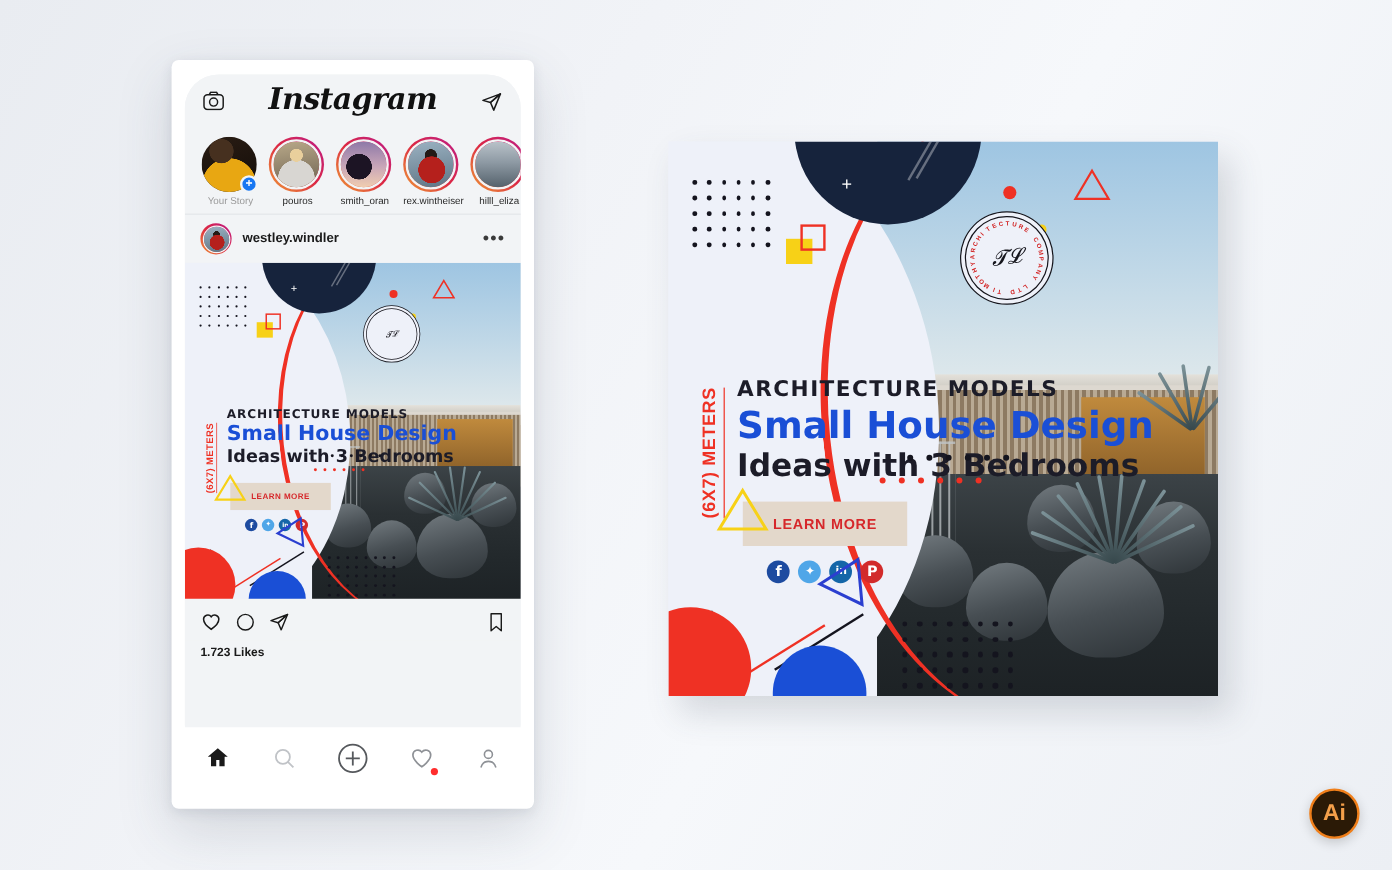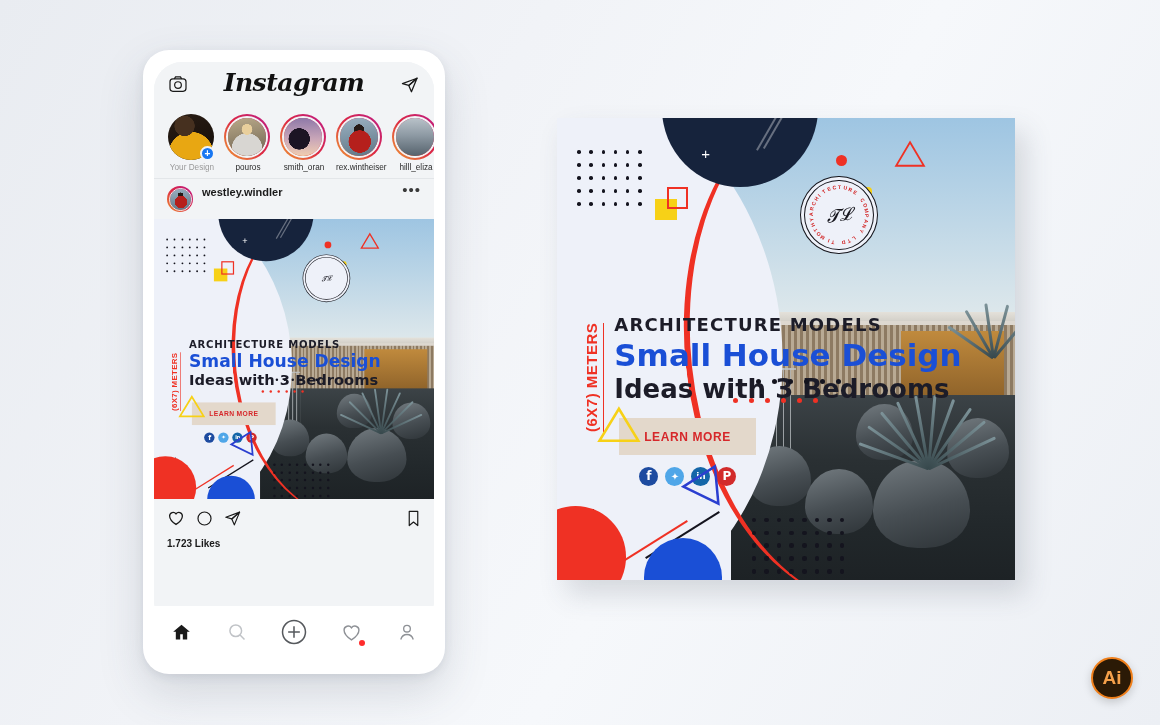--- a/index.html
+++ b/index.html
@@ -11,21 +11,21 @@
   body {
     background: linear-gradient(120deg,#e9ecf1 0%,#f1f3f7 35%,#f6f8fb 60%,#eceff4 100%);
     position: relative;
   }
 
   
   .phone {
     position: absolute; left: 143px; top: 50px;
     width: 302px; height: 624px;
     background: #ffffff;
-    border-radius: 26px;
+    border-radius: 6px;
     box-shadow: 0 18px 45px rgba(60,70,90,0.17), 0 3px 10px rgba(60,70,90,0.10);
   }
   .phone-screen {
     position: absolute; left: 11px; top: 12px;
     width: 280px; height: 552px;
     background: #f2f4f6;
     border-radius: 28px 28px 10px 10px;
     overflow: hidden;
   }
 
@@ -93,21 +93,21 @@
     color: #fff; font-size: 10px; line-height: 11px; text-align: center; font-weight: 700;
   }
   .story-name {
     font-size: 8.2px; color: #2b2b2b; margin-top: 3px;
     white-space: nowrap; overflow: visible;
   }
   .story-name.muted { color: #9a9a9a; }
 
   
   .post-head {
-    display: flex; align-items: flex-start; gap: 9px;
+    display: flex; align-items: center; gap: 9px;
     padding: 7px 13px; background: #f2f4f6;
     border-top: 1px solid #e3e6e9;
   }
   .post-av {
     width: 26px; height: 26px; border-radius: 50%; padding: 1.5px;
     background: linear-gradient(45deg,#f09433,#dc2743,#bc1888);
   }
   .post-av .inner {
     width: 100%; height: 100%; border-radius: 50%;
     border: 1.5px solid #f2f4f6; overflow: hidden;
@@ -345,21 +345,21 @@
 
 
     <div class="stories-row">
       <div class="story">
         <div class="ring plain">
           <div class="inner">
               <div class="av av1"></div>
             </div>
           <div class="badge-plus">+</div>
         </div>
-        <div class="story-name muted">Your Design</div>
+        <div class="story-name muted">Your Story</div>
       </div>
       <div class="story">
         <div class="ring">
           <div class="inner">
               <div class="av av2"></div>
             </div>
         </div>
         <div class="story-name">pouros</div>
       </div>
       <div class="story">

